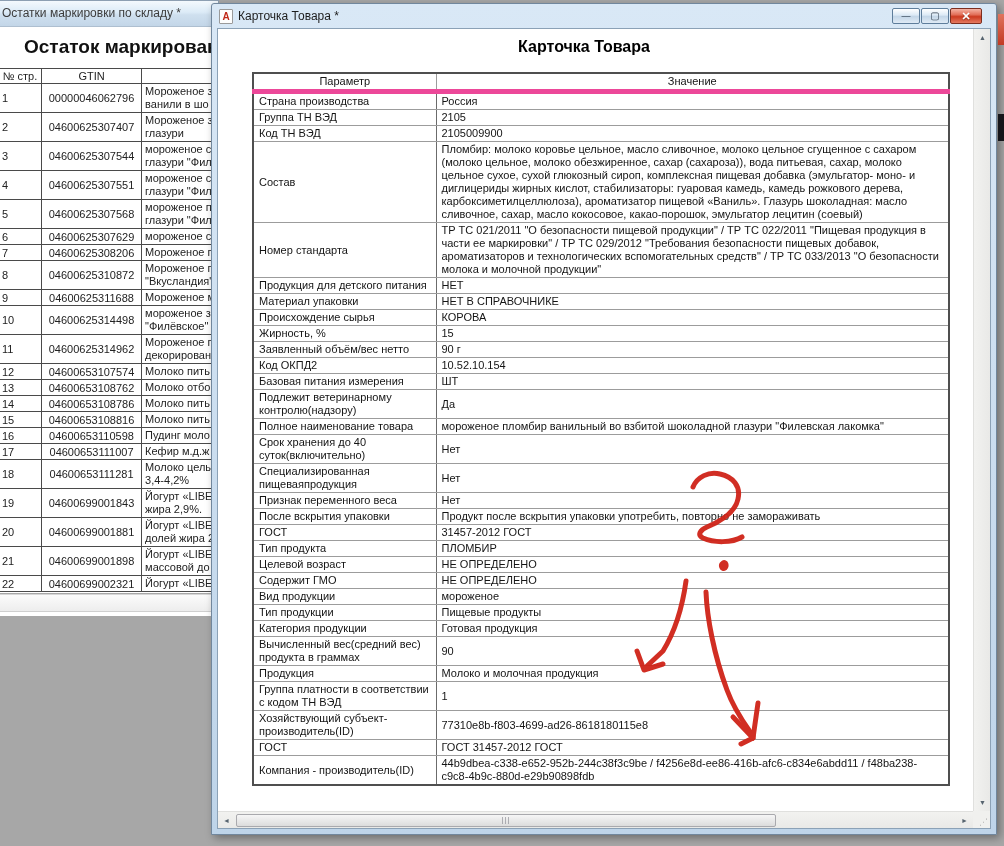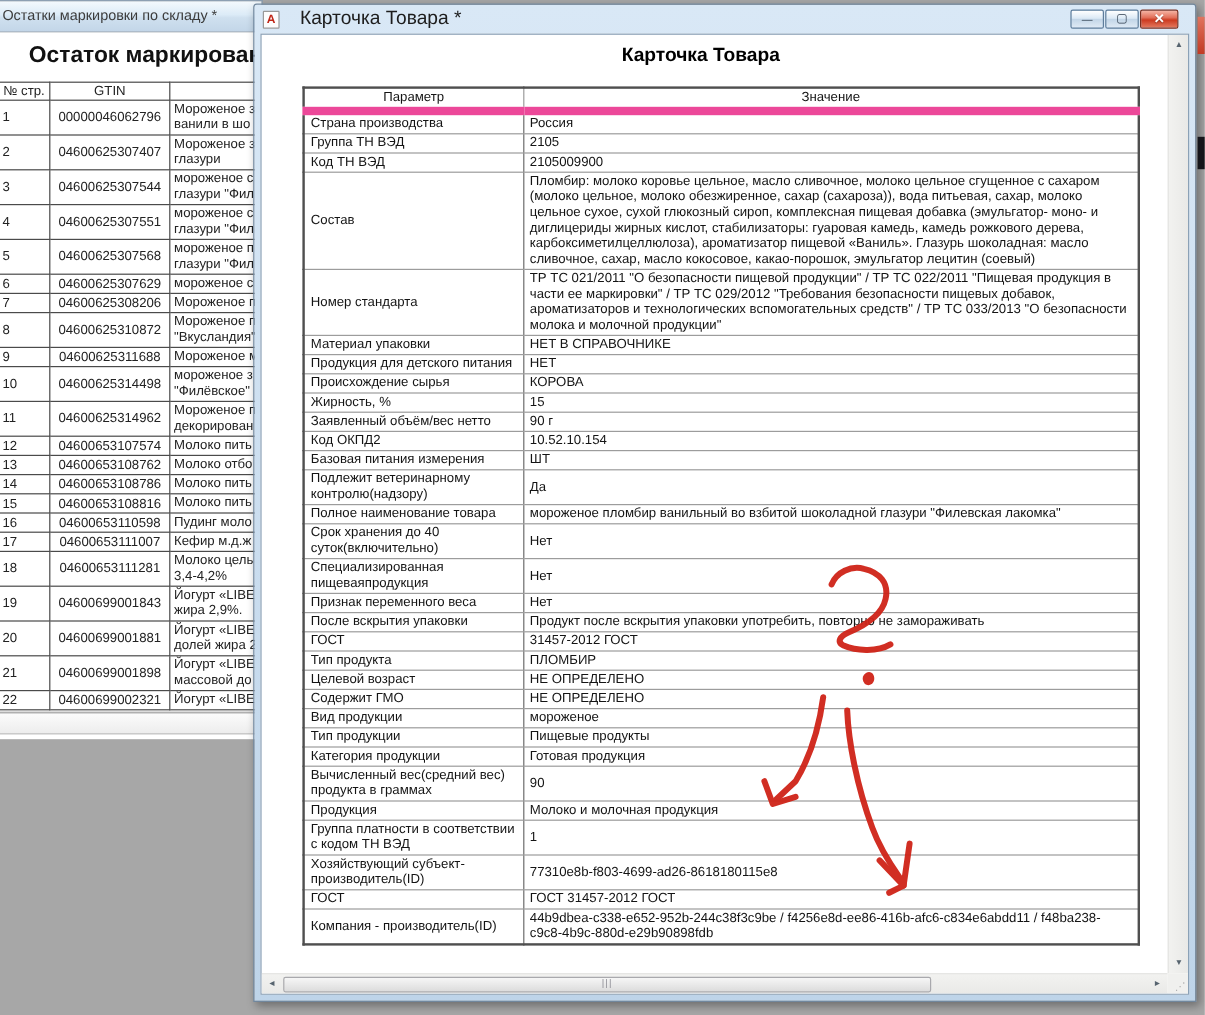--- a/index.html
+++ b/index.html
@@ -28,36 +28,36 @@
 
   
   .card-window {
     position:absolute; left:211px; top:3px; width:786px; height:832px; z-index:2;
     background:linear-gradient(#d9e8f6,#bed4e9); border:1px solid #71879d; border-radius:3px 3px 0 0;
     box-shadow:3px 3px 8px rgba(0,0,0,.35);
   }
   .titlebar { height:22px; display:flex; align-items:center; padding:2px 6px 0 7px; }
   .title-icon { width:14px; height:15px; background:#fdfdfd; border:1px solid #9a9a9a; border-radius:1px;
     color:#c02718; font-size:10px; font-weight:bold; text-align:center; line-height:13px; flex:none; }
-  .title-text { font-size:16px; color:#1d1d1d; margin-left:17px; white-space:nowrap; }
+  .title-text { font-size:12px; color:#1d1d1d; margin-left:5px; white-space:nowrap; }
   .win-buttons { margin-left:auto; display:flex; gap:1px; padding-right:8px; }
   .win-btn { width:28px; height:16px; border:1px solid #5e7d9b; border-radius:2px;
     background:linear-gradient(#ffffff,#dbe9f5 45%,#c2d5e7 50%,#dfeaf5);
     display:flex; align-items:center; justify-content:center; font-size:9px; color:#2e3d4d; cursor:default; }
   .win-btn .glyph { line-height:8px; }
   .win-btn.maximize .glyph { font-size:10px; }
   .win-btn.close { width:32px; border-color:#7c2e1f; color:#fff; font-weight:bold; font-size:11px;
     background:linear-gradient(#f5b3a3,#e2705a 40%,#cc3a20 55%,#e4795f); text-shadow:0 1px 1px rgba(0,0,0,.35); }
   .card-content { position:absolute; left:5px; right:5px; top:24px; bottom:5px; background:#fff; border:1px solid #8ba1b6; overflow:hidden; }
   .card-heading { text-align:center; font-size:16px; font-weight:bold; color:#000; margin:9px 60px 16px 20px; }
 
   .param-table { border-collapse:collapse; font-size:11px; line-height:13px; color:#141414;
     margin:7px 0 0 34px; width:698px; table-layout:fixed; border:2px solid #4f4f4f; }
   .param-table td, .param-table th { border:1px solid #9c9c9c; padding:1px 5px; vertical-align:middle; word-wrap:break-word; }
-  .param-table th { font-weight:normal; height:15px; border-bottom:7px solid #ec4899; }
+  .param-table th { font-weight:normal; height:15px; border-bottom:5px solid #ec4899; }
   .param-table col.p-col { width:183px; }
   .param-table td.p-cell { border-right:1px solid #6b6b6b; }
   .param-table td { height:15px; }
 
   
   .v-scrollbar { position:absolute; top:0; right:0; bottom:17px; width:17px; background:linear-gradient(90deg,#f2f2f0,#e9e9e7); border-left:1px solid #e0e0de; }
   .h-scrollbar { position:absolute; left:0; right:17px; bottom:0; height:17px; background:linear-gradient(#f2f2f0,#e9e9e7); border-top:1px solid #e0e0de; display:flex; align-items:center; }
   .sb-arrow { width:17px; height:17px; flex:none; display:flex; align-items:center; justify-content:center; font-size:7px; color:#57646f; }
   .v-scrollbar .sb-arrow { position:absolute; left:0; }
   .v-scrollbar .sb-up { top:0; }
@@ -315,26 +315,26 @@
           </tr>
           <tr>
             <td class="p-cell">Состав</td>
             <td>Пломбир: молоко коровье цельное, масло сливочное, молоко цельное сгущенное с сахаром (молоко цельное, молоко обезжиренное, сахар (сахароза)), вода питьевая, сахар, молоко цельное сухое, сухой глюкозный сироп, комплексная пищевая добавка (эмульгатор- моно- и диглицериды жирных кислот, стабилизаторы: гуаровая камедь, камедь рожкового дерева, карбоксиметилцеллюлоза), ароматизатор пищевой «Ваниль». Глазурь шоколадная: масло сливочное, сахар, масло кокосовое, какао-порошок, эмульгатор лецитин (соевый)</td>
           </tr>
           <tr>
             <td class="p-cell">Номер стандарта</td>
             <td>ТР ТС 021/2011 "О безопасности пищевой продукции" / ТР ТС 022/2011 "Пищевая продукция в части ее маркировки" / ТР ТС 029/2012 "Требования безопасности пищевых добавок, ароматизаторов и технологических вспомогательных средств" / ТР ТС 033/2013 "О безопасности молока и молочной продукции"</td>
           </tr>
           <tr>
+            <td class="p-cell">Продукция для детского питания</td>
+            <td>НЕТ</td>
+          </tr>
+          <tr>
             <td class="p-cell">Материал упаковки</td>
             <td>НЕТ В СПРАВОЧНИКЕ</td>
-          </tr>
-          <tr>
-            <td class="p-cell">Продукция для детского питания</td>
-            <td>НЕТ</td>
           </tr>
           <tr>
             <td class="p-cell">Происхождение сырья</td>
             <td>КОРОВА</td>
           </tr>
           <tr>
             <td class="p-cell">Жирность, %</td>
             <td>15</td>
           </tr>
           <tr>

